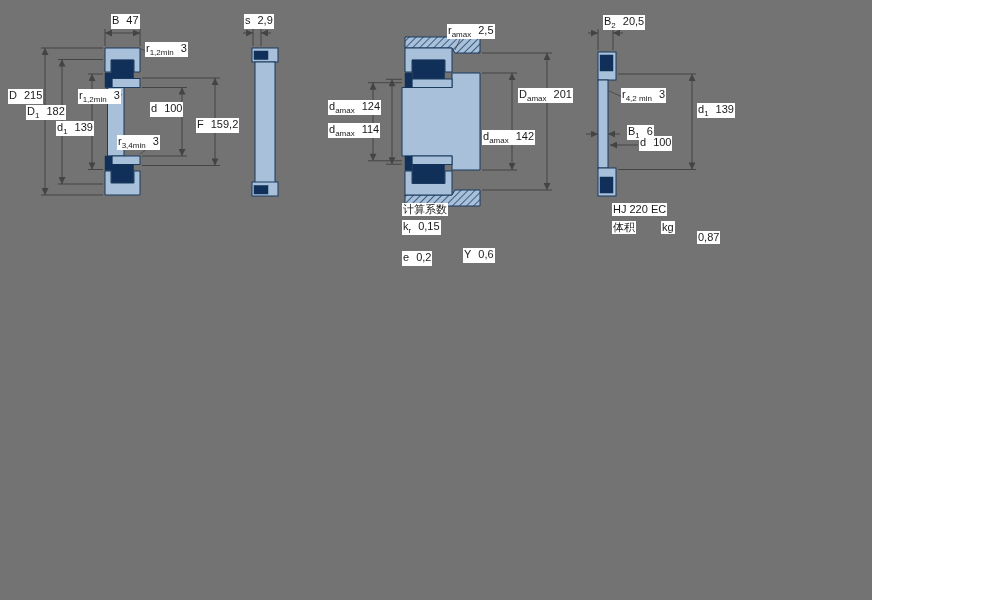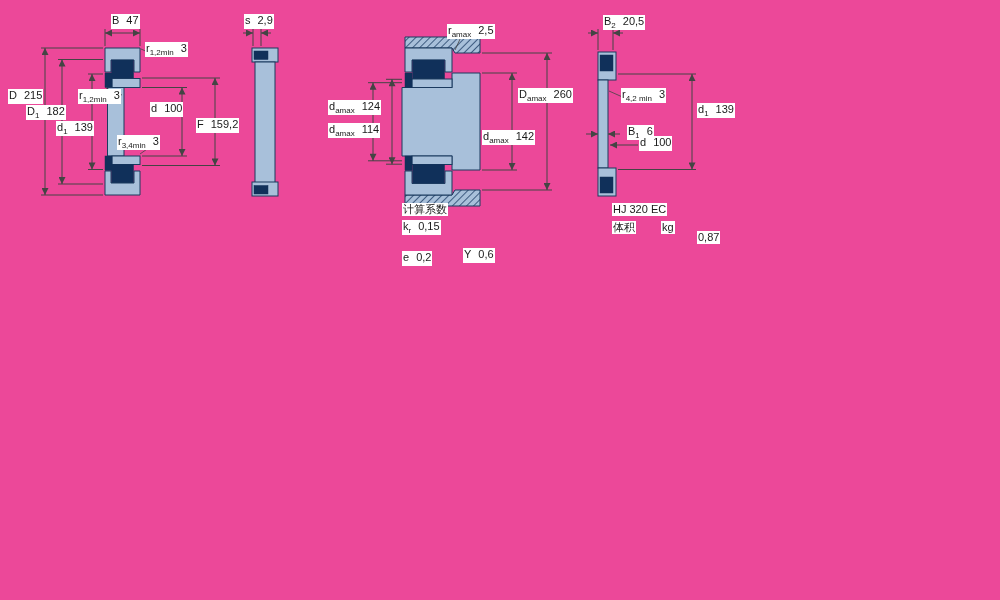--- a/index.html
+++ b/index.html
@@ -4,21 +4,21 @@
 <style>
   :root{
     --fill-light:#a8c0da;
     --fill-dark:#10305a;
     --ink:#1b3a5f;
     --dim:#444444;
   }
   *{margin:0;padding:0;box-sizing:border-box}
   html,body{background:#fff}
   body{font-family:"Liberation Sans","DejaVu Sans",sans-serif;color:#1a1a1a}
-  .canvas{position:relative;width:1000px;height:600px;background:#ec4899;overflow:hidden}
+  .canvas{position:relative;width:872px;height:600px;background:#737373;overflow:hidden}
   .drawing{position:absolute;left:0;top:0}
   .lbl{
     position:absolute;font-size:11px;line-height:1.15;white-space:nowrap;
     background:#fff;padding:0 1px;color:#1a1a1a;
   }
   .lbl sub{font-size:8px;line-height:1}
   .lbl .v{margin-left:7px}
   .shape-light{fill:var(--fill-light);stroke:var(--ink);stroke-width:1}
   .shape-dark{fill:var(--fill-dark);stroke:var(--fill-dark);stroke-width:.5}
   .shape-hatch{fill:url(#hatch);stroke:var(--ink);stroke-width:1}
@@ -166,32 +166,32 @@
   <div class="lbl" style="left:8px;top:89px"><span>D</span><sub></sub><span class="v">215</span></div>
   <div class="lbl" style="left:26px;top:105px"><span>D</span><sub>1</sub><span class="v">182</span></div>
   <div class="lbl" style="left:56px;top:121px"><span>d</span><sub>1</sub><span class="v">139</span></div>
   <div class="lbl" style="left:150px;top:102px"><span>d</span><sub></sub><span class="v">100</span></div>
   <div class="lbl" style="left:117px;top:135px"><span>r</span><sub>3,4min</sub><span class="v">3</span></div>
   <div class="lbl" style="left:196px;top:118px"><span>F</span><sub></sub><span class="v">159,2</span></div>
 
   <div class="lbl" style="left:447px;top:24px"><span>r</span><sub>amax</sub><span class="v">2,5</span></div>
   <div class="lbl" style="left:328px;top:100px"><span>d</span><sub>amax</sub><span class="v">124</span></div>
   <div class="lbl" style="left:328px;top:123px"><span>d</span><sub>amax</sub><span class="v">114</span></div>
-  <div class="lbl" style="left:518px;top:88px"><span>D</span><sub>amax</sub><span class="v">260</span></div>
+  <div class="lbl" style="left:518px;top:88px"><span>D</span><sub>amax</sub><span class="v">201</span></div>
   <div class="lbl" style="left:482px;top:130px"><span>d</span><sub>amax</sub><span class="v">142</span></div>
 
   <div class="lbl" style="left:402px;top:203px">计算系数</div>
   <div class="lbl" style="left:402px;top:220px"><span>k</span><sub>r</sub><span class="v">0,15</span></div>
   <div class="lbl" style="left:402px;top:251px"><span>e</span><sub></sub><span class="v">0,2</span></div>
   <div class="lbl" style="left:463px;top:248px"><span>Y</span><sub></sub><span class="v">0,6</span></div>
 
   <div class="lbl" style="left:603px;top:15px"><span>B</span><sub>2</sub><span class="v">20,5</span></div>
   <div class="lbl" style="left:621px;top:88px"><span>r</span><sub>4,2 min</sub><span class="v">3</span></div>
   <div class="lbl" style="left:697px;top:103px"><span>d</span><sub>1</sub><span class="v">139</span></div>
   <div class="lbl" style="left:627px;top:125px"><span>B</span><sub>1</sub><span class="v">6</span></div>
   <div class="lbl" style="left:639px;top:136px"><span>d</span><sub></sub><span class="v">100</span></div>
 
-  <div class="lbl" style="left:612px;top:203px">HJ 320 EC</div>
+  <div class="lbl" style="left:612px;top:203px">HJ 220 EC</div>
   <div class="lbl" style="left:612px;top:221px">体积</div>
   <div class="lbl" style="left:661px;top:221px">kg</div>
   <div class="lbl" style="left:697px;top:231px">0,87</div>
 
 </div>
 
 </body></html>

